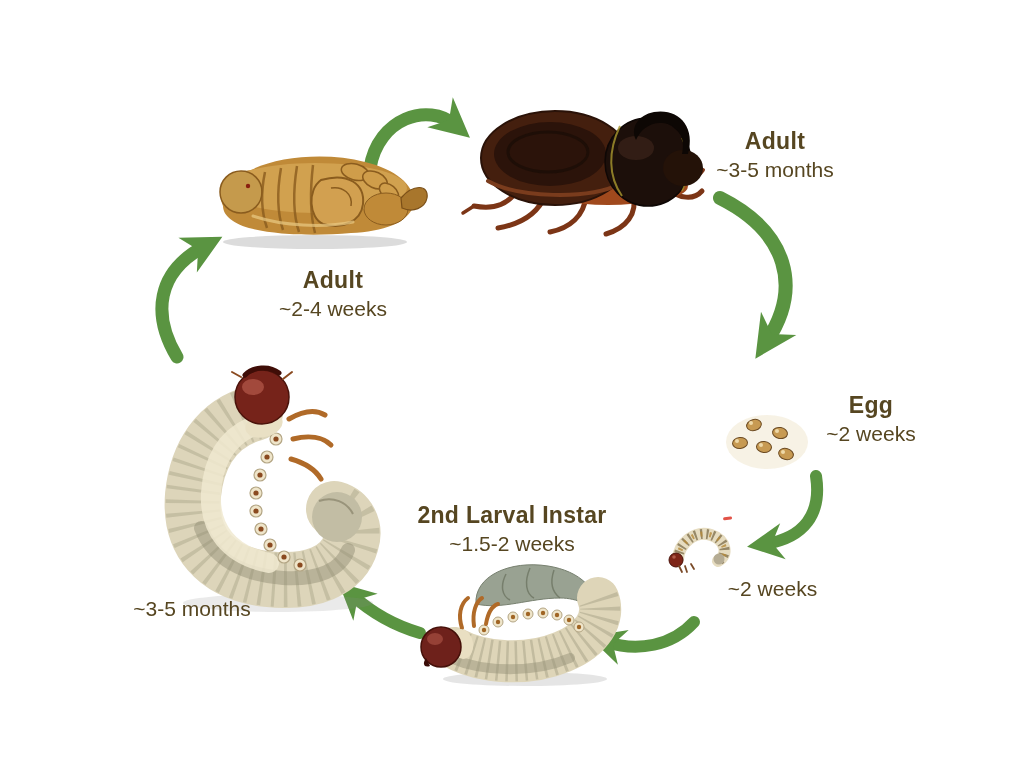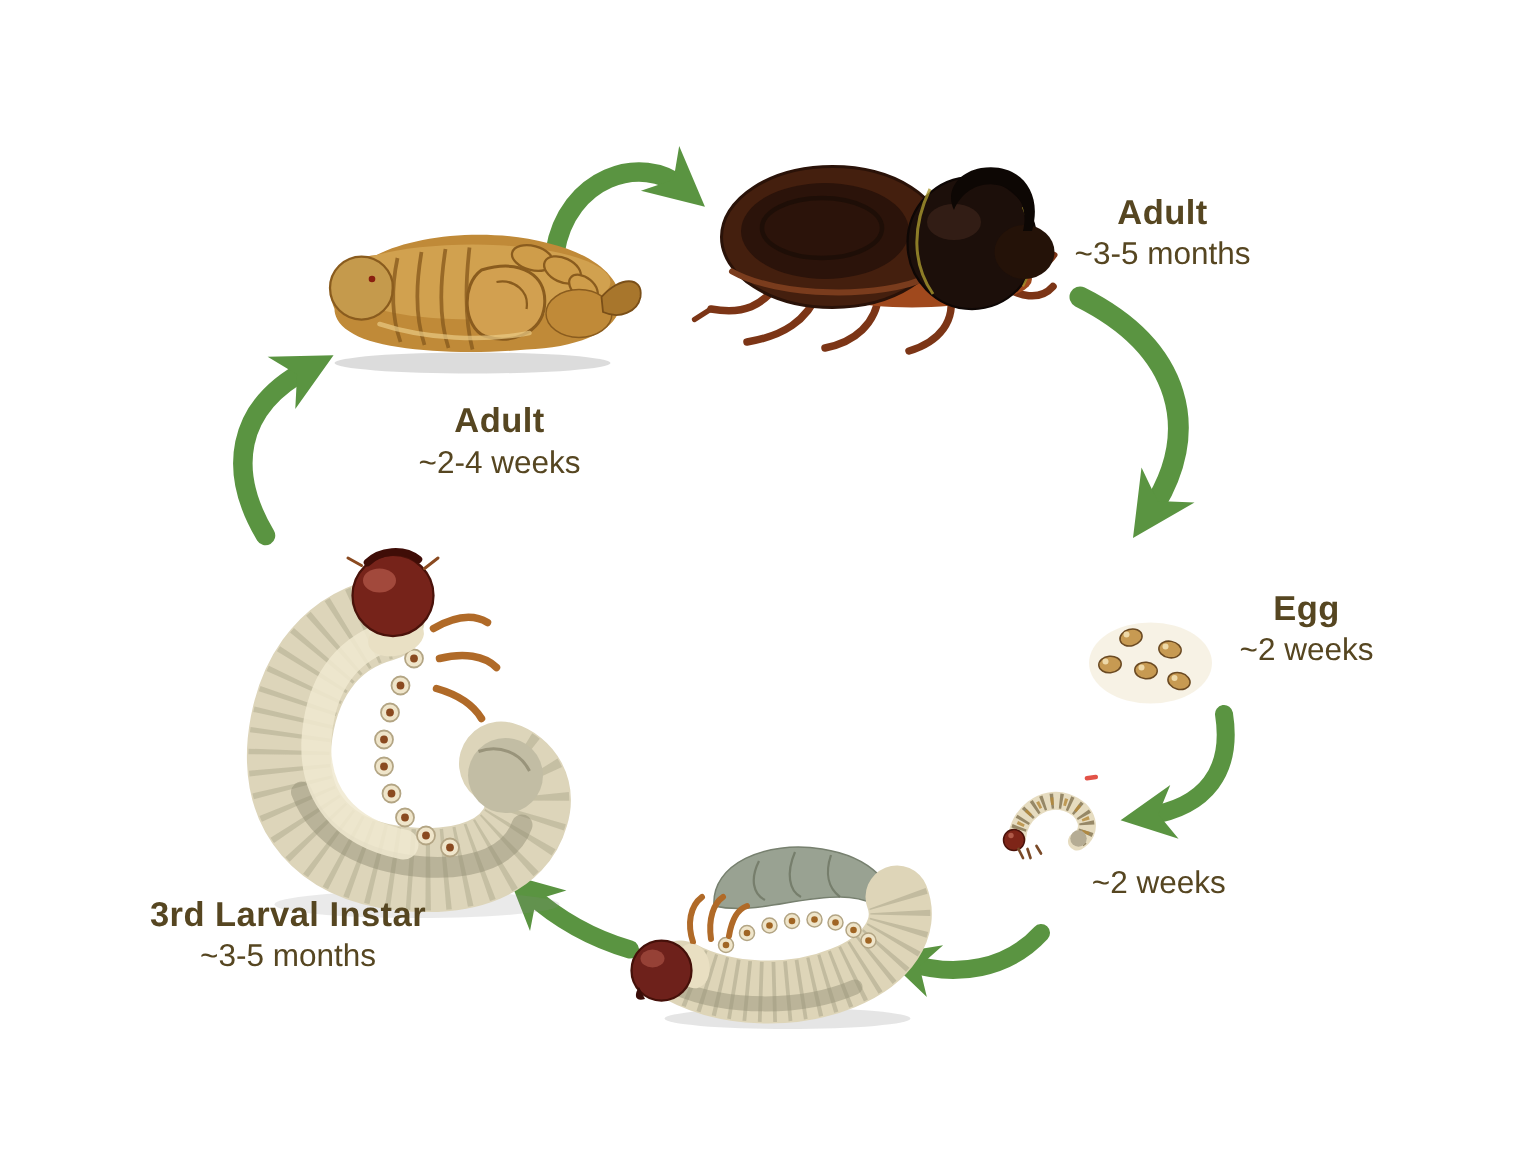--- a/index.html
+++ b/index.html
@@ -253,23 +253,26 @@
 
   <div id="label-egg" class="label">
     <div class="stage-name">Egg</div>
     <div class="stage-duration">~2 weeks</div>
   </div>
 
   <div id="label-first" class="label">
     <div class="stage-duration">~2 weeks</div>
   </div>
 
+  <div id="label-second" class="label">
+    <div class="stage-name">2nd Larval Instar</div>
+    <div class="stage-duration">~1.5-2 weeks</div>
+  </div>
 
   <div id="label-third" class="label">
-    <div class="stage-name">3rd Larval Instar</div>
     <div class="stage-duration">~3-5 months</div>
   </div>
 
   <div id="label-pupa" class="label">
     <div class="stage-name">Adult</div>
     <div class="stage-duration">~2-4 weeks</div>
   </div>
 
 </div>
 

